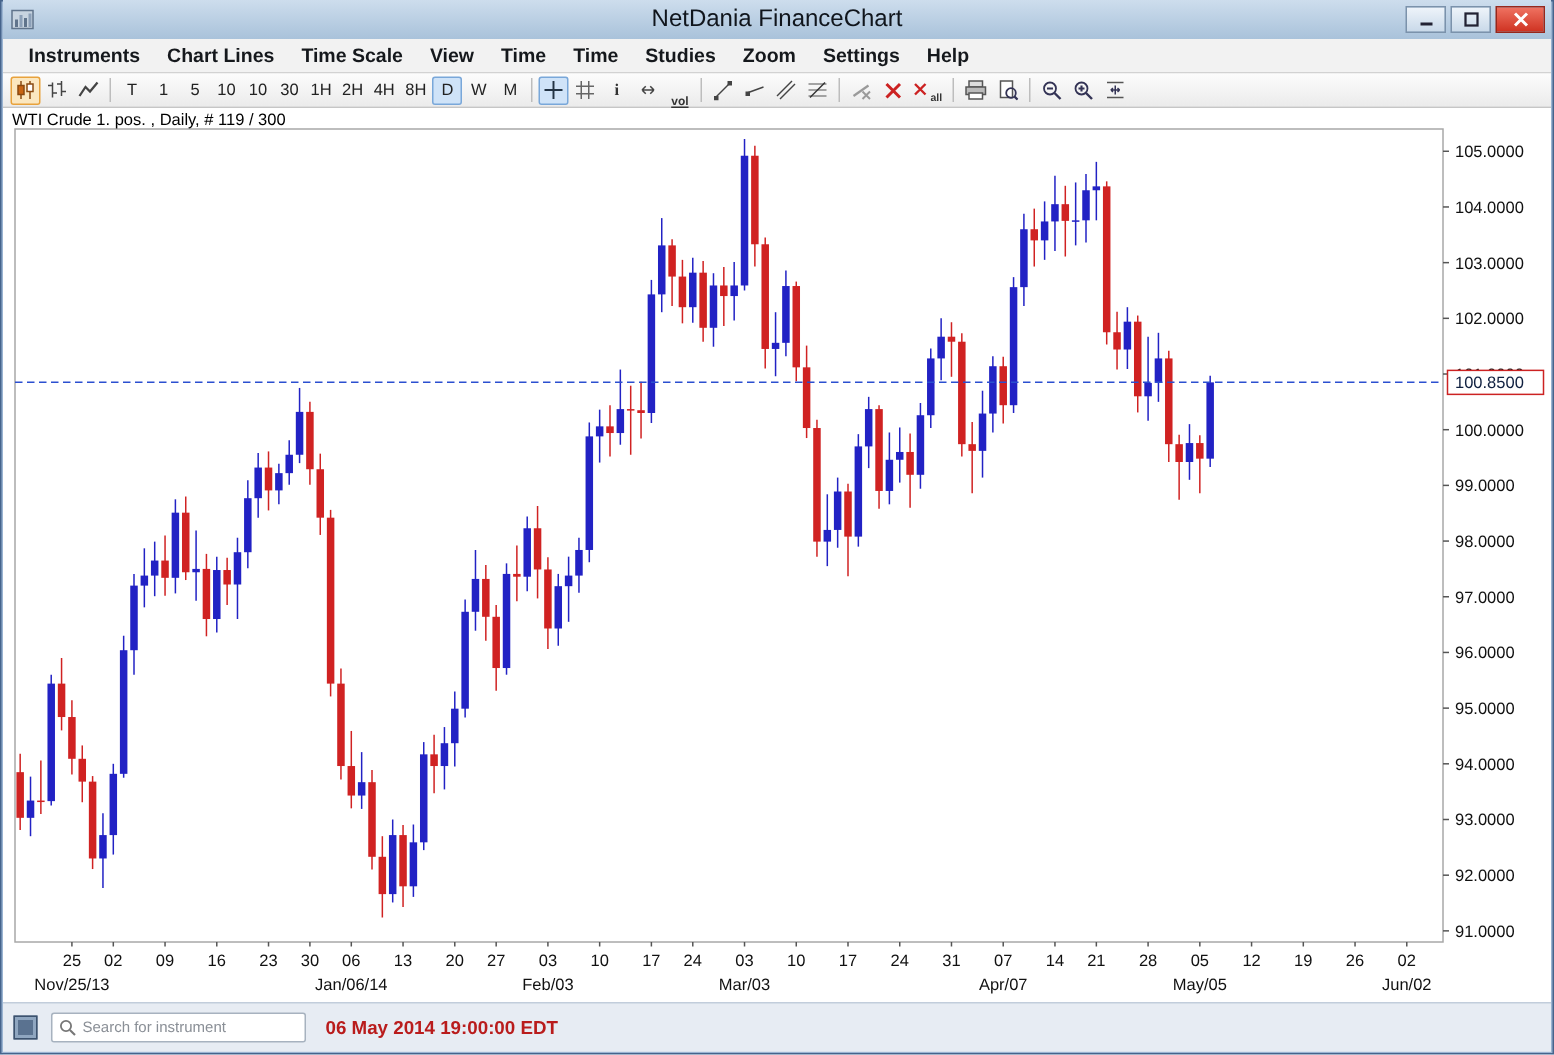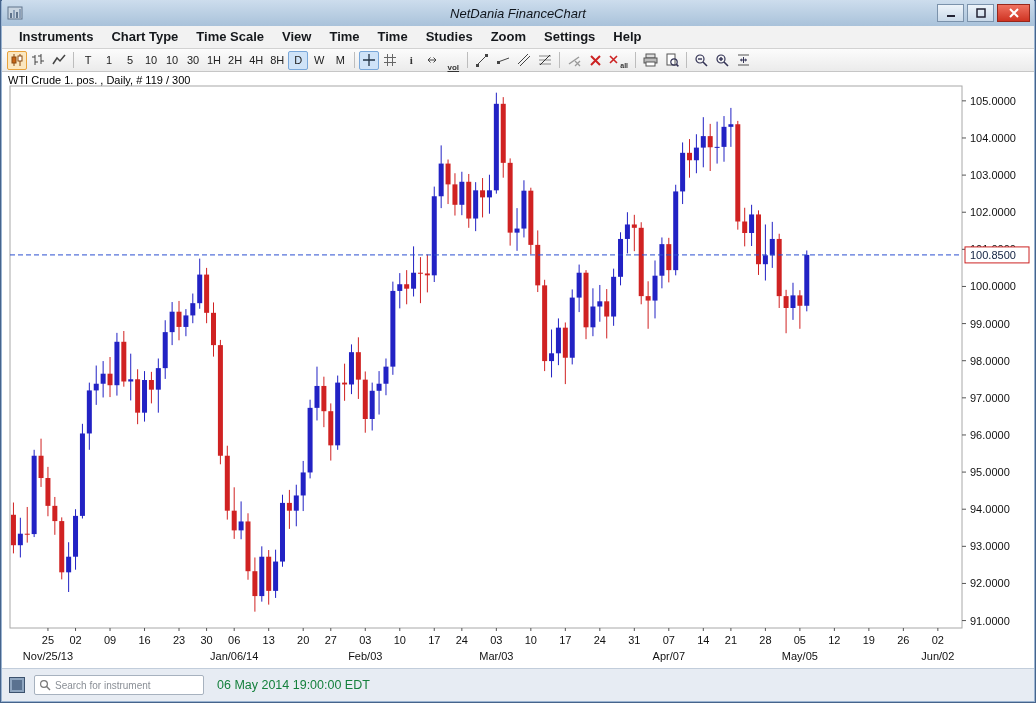--- a/index.html
+++ b/index.html
@@ -15,21 +15,21 @@
 
   
   .titlebar {
     height: 26px; flex: 0 0 26px; position: relative;
     display: flex; align-items: center; padding: 0 4px;
     background: linear-gradient(#cddded, #a9c2da);
   }
   .app-icon { width: 18px; height: 16px; margin-left: 1px; z-index: 2; }
   .title {
     position: absolute; left: 0; right: 0; text-align: center;
-    font-size: 13px; color: #10151c; font-style: italic;
+    font-size: 16px; color: #10151c;
   }
   .win-buttons { margin-left: auto; display: flex; gap: 3px; z-index: 2; }
   .winbtn {
     width: 27px; height: 18px; display: flex; align-items: center; justify-content: center;
     border: 1px solid #7b92ab; background: linear-gradient(#eef4fa, #c9d9e9); cursor: default;
   }
   .winbtn.close { width: 33px; background: linear-gradient(#ef7261, #cf3322); border-color: #97271b; }
 
   
   .menubar {
@@ -84,21 +84,21 @@
     width: 170px; height: 20px; background: #fff;
     border: 1px solid #a7b2bf; border-radius: 2px;
     display: flex; align-items: center; padding: 0 4px; gap: 4px;
   }
   .searchbox input {
     border: none; outline: none; flex: 1; font-size: 10px;
     font-family: "Liberation Sans", sans-serif; color: #333; background: transparent;
     min-width: 0;
   }
   .searchbox input::placeholder { color: #8a8f96; }
-  .status-time { font-size: 12.5px; font-weight: 400; color: #15803d; padding-left: 4px; }
+  .status-time { font-size: 12.5px; font-weight: 700; color: #b91c1c; padding-left: 4px; }
 </style>
 </head>
 <body>
 
 <div class="window">
 
   <div class="titlebar">
     <div class="app-icon">
       <svg width="18" height="16" viewBox="0 0 18 16">
         <rect x="1" y="2" width="14" height="12" fill="#c8d4e0" stroke="#60748c"></rect>
@@ -123,21 +123,21 @@
       <div class="winbtn close">
         <svg width="12" height="12" viewBox="0 0 12 12">
             <path d="M2 2 L10 10 M10 2 L2 10" stroke="#fff" stroke-width="2"></path>
           </svg>
       </div>
     </div>
   </div>
 
   <div class="menubar" id="menubar">
       <div class="menu-item">Instruments</div>
-      <div class="menu-item">Chart Type</div>
+      <div class="menu-item">Chart Lines</div>
       <div class="menu-item">Time Scale</div>
       <div class="menu-item">View</div>
       <div class="menu-item">Time</div>
       <div class="menu-item">Time</div>
       <div class="menu-item">Studies</div>
       <div class="menu-item">Zoom</div>
       <div class="menu-item">Settings</div>
       <div class="menu-item">Help</div>
     </div>
 

